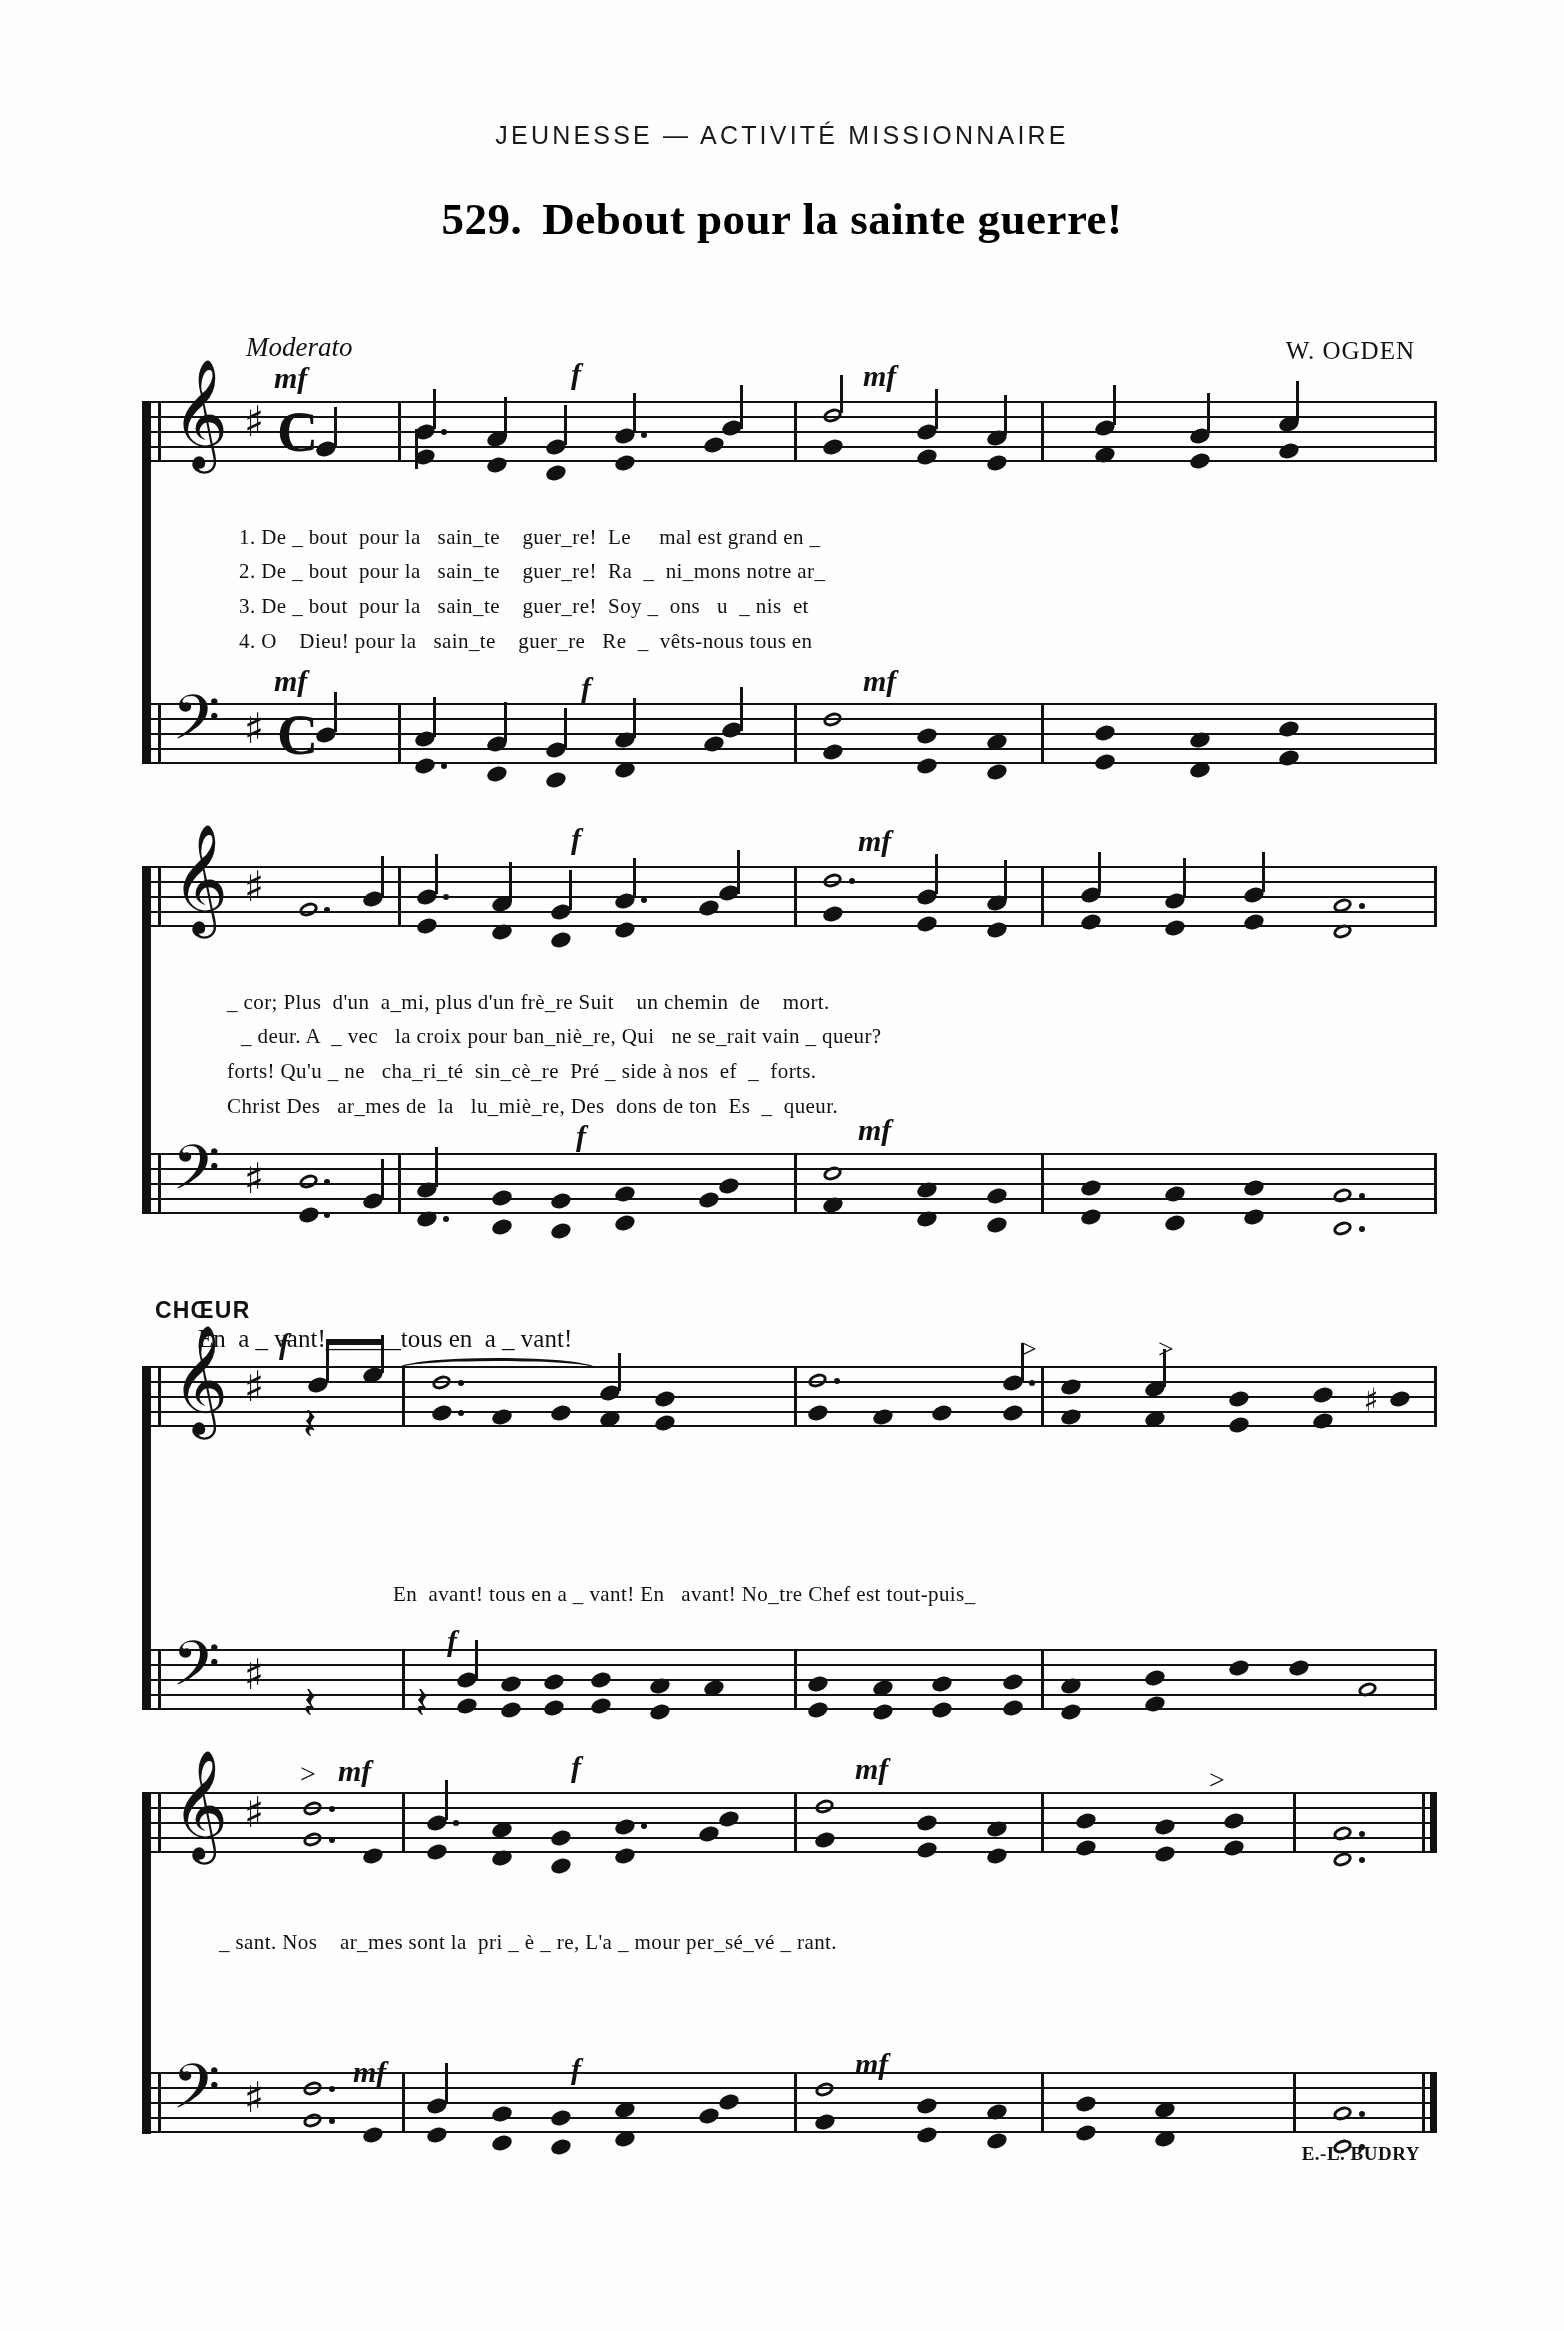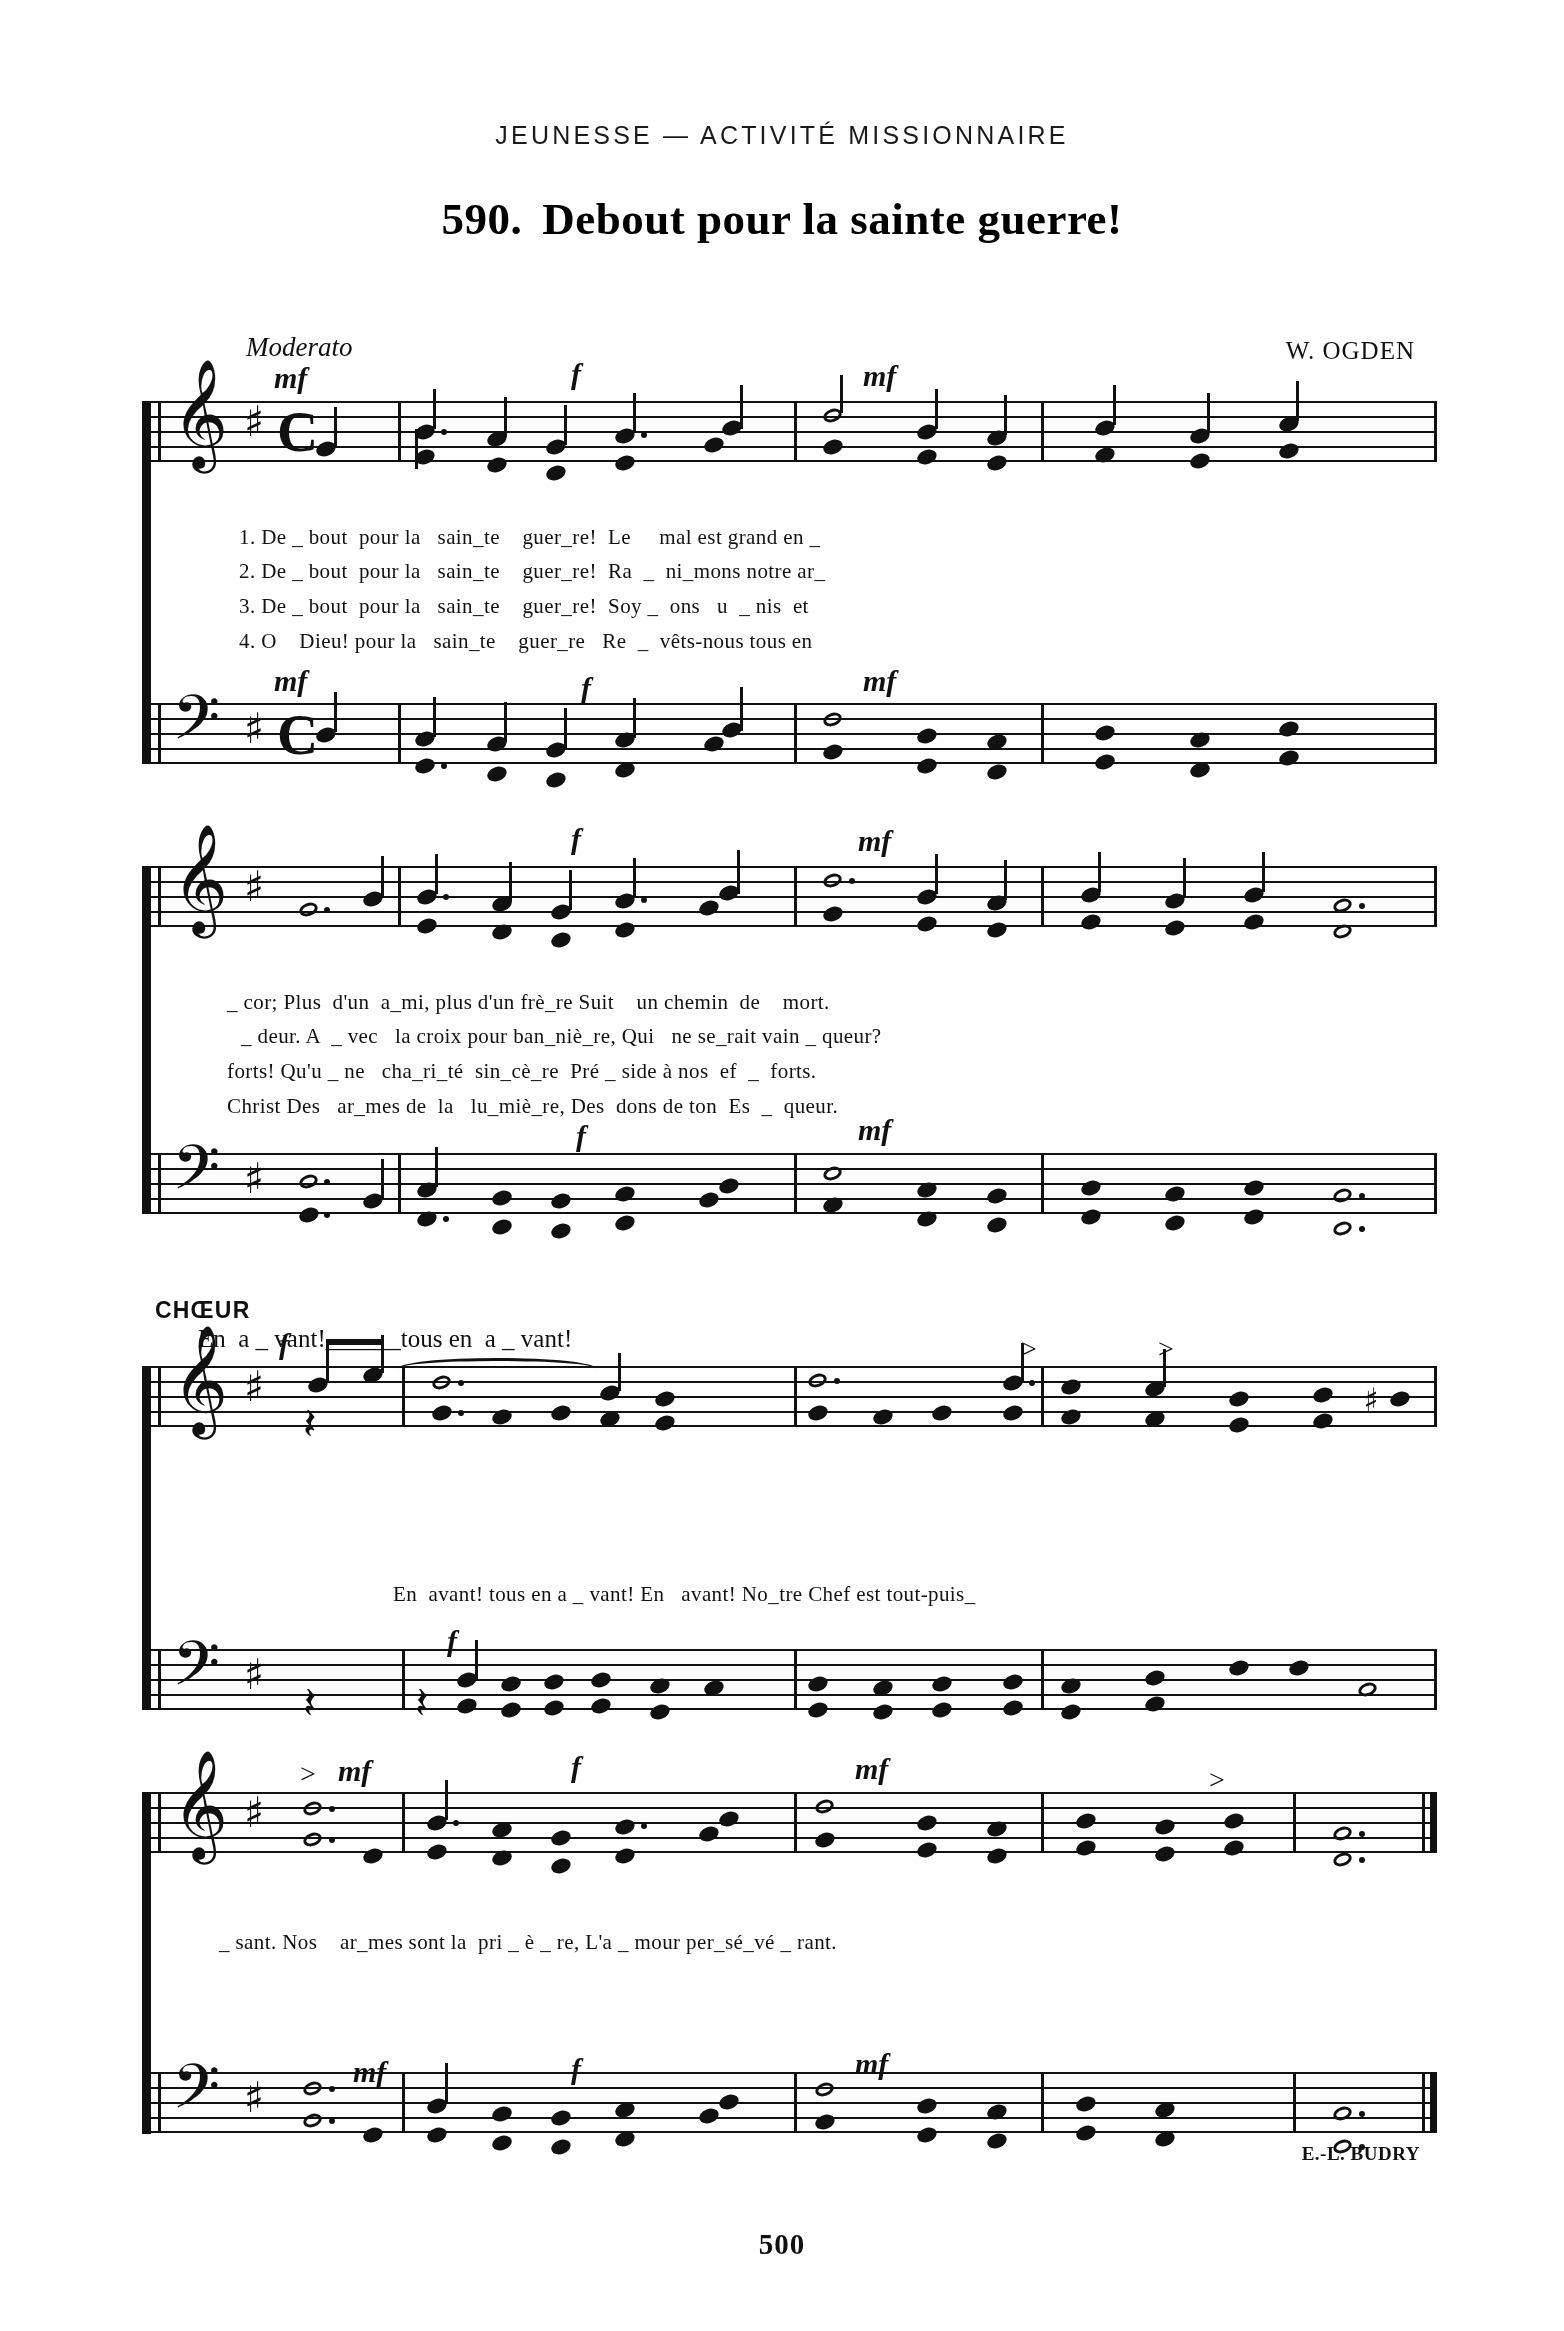--- a/index.html
+++ b/index.html
@@ -236,27 +236,26 @@
   }
 </style>
 </head>
 <body>
 
 <div class="page">
 
   <div class="running-head">JEUNESSE — ACTIVITÉ MISSIONNAIRE</div>
 
   <div class="title-line">
-    <span class="num">590.</span><span>Debout pour la sainte guerre!</span>
+    <span class="num">529.</span><span>Debout pour la sainte guerre!</span>
   </div>
 
   <div class="tempo">Moderato</div>
   <div class="composer">W. OGDEN</div>
   <div class="lyricist">E.-L. BUDRY</div>
-  <div class="page-number">500</div>
 
   <div class="system" style="top:381px;">
 
     <div class="staff" style="top:20px;">
       <div class="ln"></div>
         <div class="ln"></div>
         <div class="ln"></div>
         <div class="ln"></div>
         <div class="ln"></div>
     </div>

